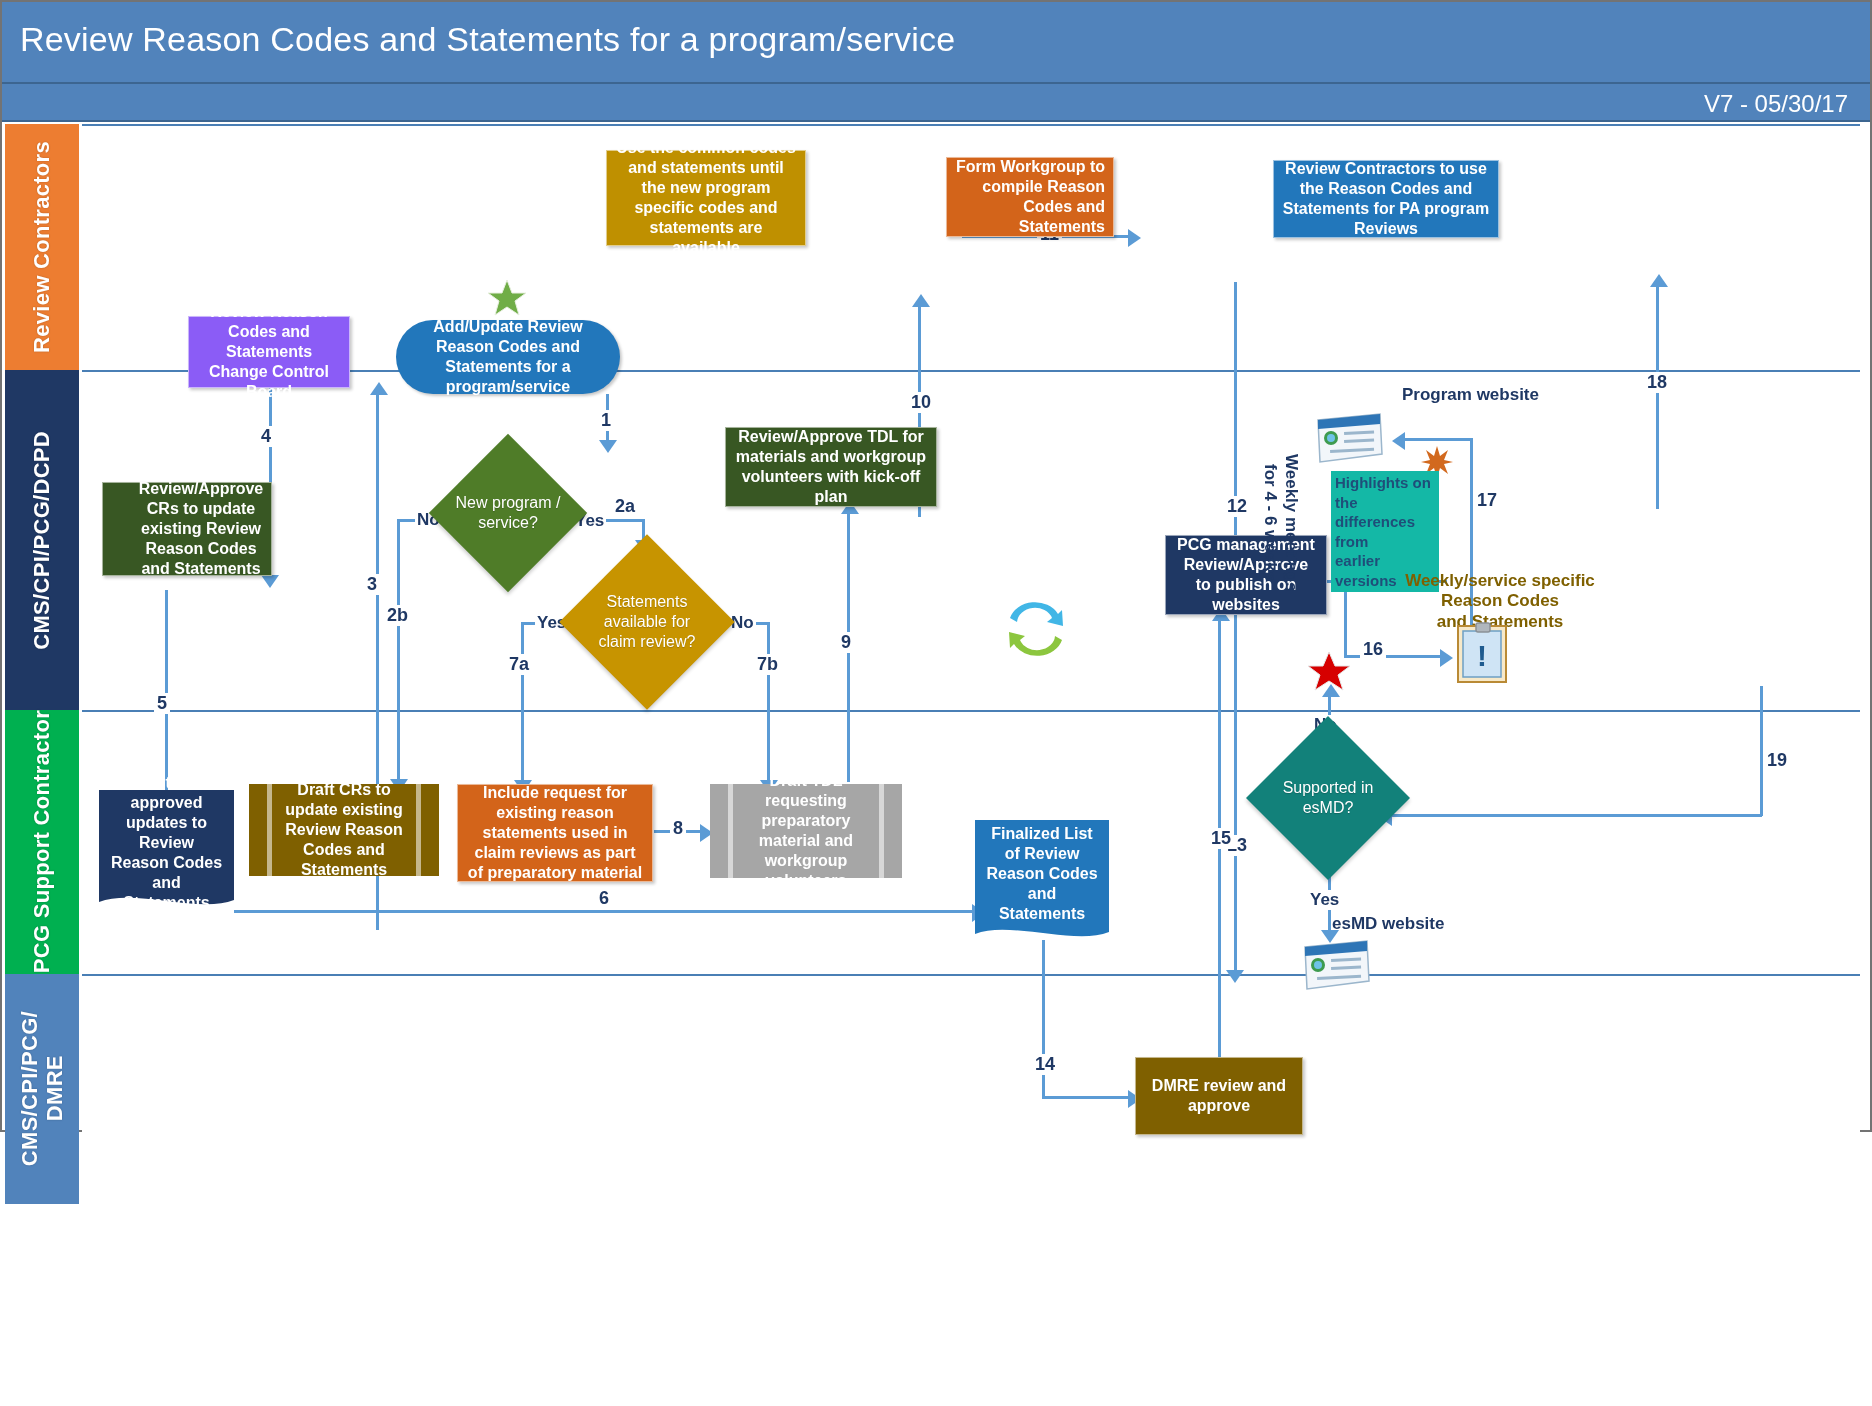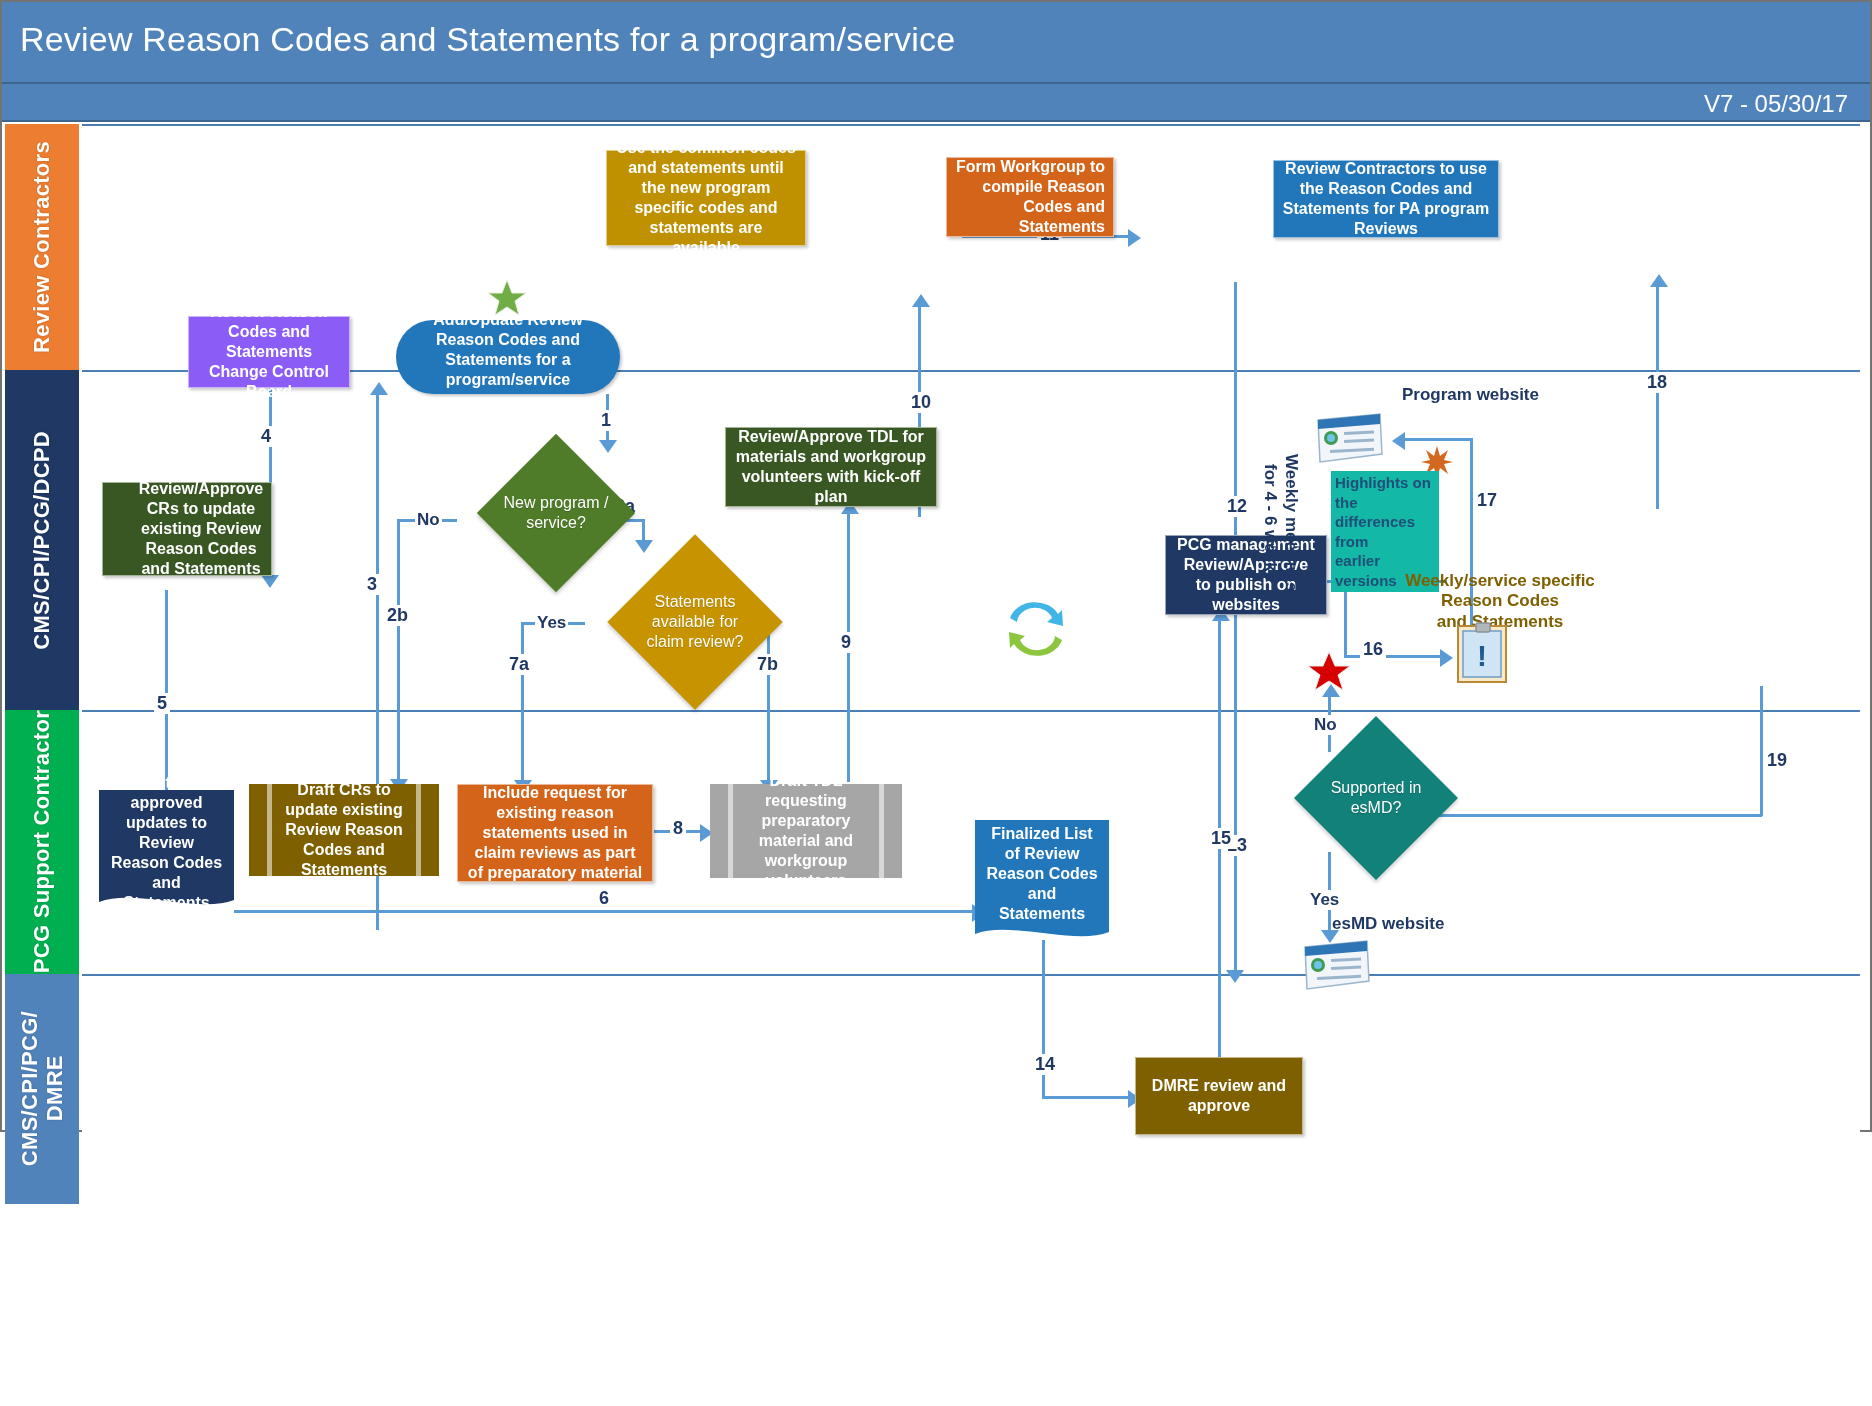--- a/index.html
+++ b/index.html
@@ -59,21 +59,21 @@
   .c-teal   { background:#8b5cf6; }
   .c-dgreen { background:#385723; }
   .c-navy   { background:#1f3864; }
   .c-grey   { background:#a6a6a6; }
   .c-dgold  { background:#7f6000; }
 
   
   .terminator { border-radius:999px; }
 
   
-  .diamond { position:absolute;margin-left:48px; }
+  .diamond { position:absolute; }
   .diamond .shape { position:absolute; inset:0; transform:rotate(45deg);
                     box-shadow:2px 2px 4px rgba(0,0,0,.2); }
   .diamond .dlabel { position:absolute; inset:0; display:flex;
                      align-items:center; justify-content:center;
                      text-align:center; color:#ffffff; font-size:16px;
                      line-height:1.25; font-weight:400; z-index:2;
                      text-shadow:0 1px 1px rgba(0,0,0,.2); }
   .diamond.green .shape  { background:#4f7c28; }
   .diamond.gold  .shape  { background:#c79400; }
   .diamond.teal2 .shape  { background:#12817a; }
@@ -284,21 +284,21 @@
   </div>
 
   <div class="node rect c-blue" style="left:1271px;top:158px;width:226px;height:78px;">
     <span>Review Contractors to use the Reason Codes and Statements for PA program Reviews</span>
   </div>
 
   <div class="node rect c-teal" style="left:186px;top:314px;width:162px;height:72px;">
     <span>Review Reason Codes and Statements Change Control Board</span>
   </div>
 
-  <div class="node terminator c-blue" style="left:394px;top:318px;width:224px;height:74px;align-items:flex-end;">
+  <div class="node terminator c-blue" style="left:394px;top:318px;width:224px;height:74px;">
     <span>Add/Update Review Reason Codes and Statements for a program/service</span>
   </div>
 
   <svg class="star" style="left:485px;top:276px;" width="40" height="40" viewBox="0 0 40 40">
     <polygon points="20,2 25,15 39,15 28,23 32,37 20,29 8,37 12,23 1,15 15,15" fill="#70ad47" stroke="#e8f0e0" stroke-width="1"></polygon>
   </svg>
 
   <div class="node rect c-dgreen" style="left:100px;top:480px;width:170px;height:94px;padding-left:36px;">
     <span>Review/Approve CRs to update existing Review Reason Codes and Statements</span>
   </div>

